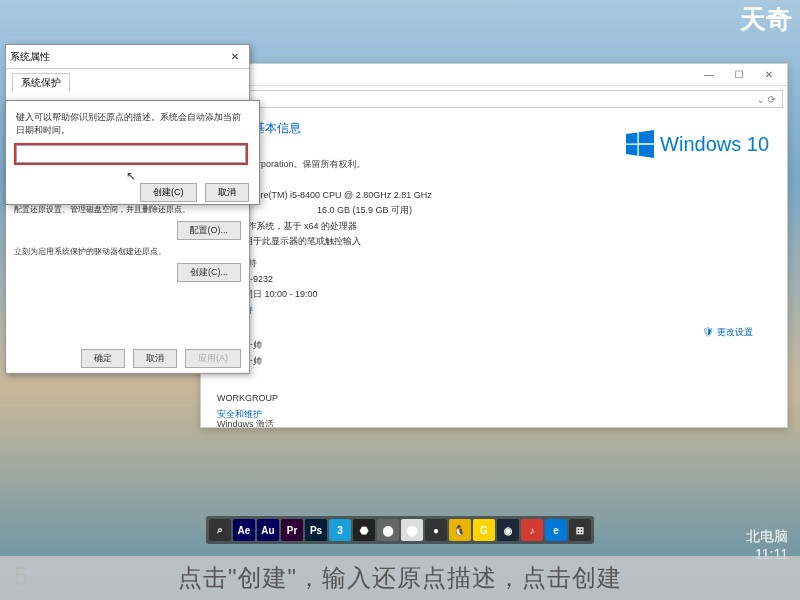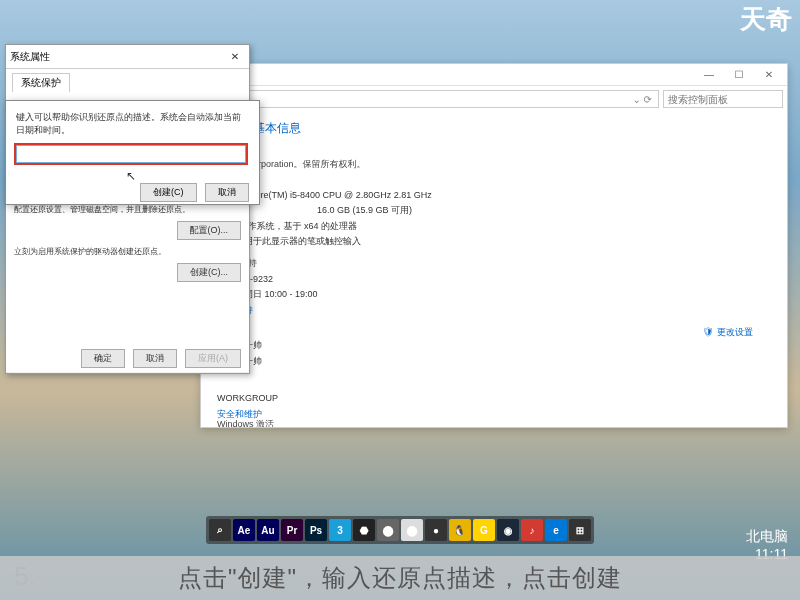--- a/index.html
+++ b/index.html
@@ -59,24 +59,29 @@
       <span class="win-btn">—</span>
       <span class="win-btn">☐</span>
       <span class="win-btn">✕</span>
     </div>
   </div>
   <div class="cp-address">
     <div class="cp-crumb">
         <span>系统</span>
         <span style="margin-left:auto;color:#888">⌄  ⟳</span>
       </div>
-    <input class="cp-search" placeholder="搜索控制面板" style="">
   </div>
   <div class="cp-body">
     <div class="cp-heading">算机的基本信息</div>
+    <div class="win10-logo">
+      <svg viewBox="0 0 24 24">
+          <path fill="#0078d7" d="M0 3.4l9.8-1.3v9.4H0M10.9 1.9L24 0v11.4H10.9M0 12.6h9.8v9.4L0 20.6M10.9 12.6H24V24l-13.1-1.9"></path>
+        </svg>
+      <span class="win10-text">Windows 10</span>
+    </div>
     <div class="info-section">
       <div><span>企业版</span></div>
       <div>crosoft Corporation。保留所有权利。</div>
     </div>
     <div class="info-section" style="margin-top:16px">
       <div class="info-row">
           <span class="info-val">Intel(R) Core(TM) i5-8400 CPU @ 2.80GHz  2.81 GHz</span>
         </div>
       <div class="info-row">
           <span class="info-label">(RAM):</span>

